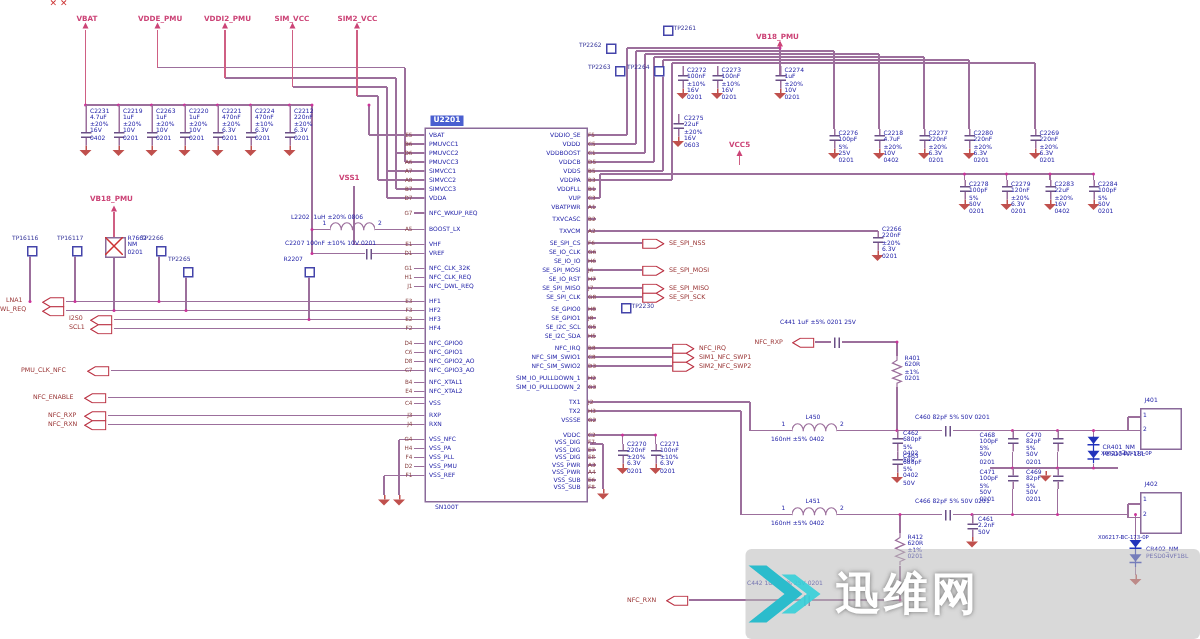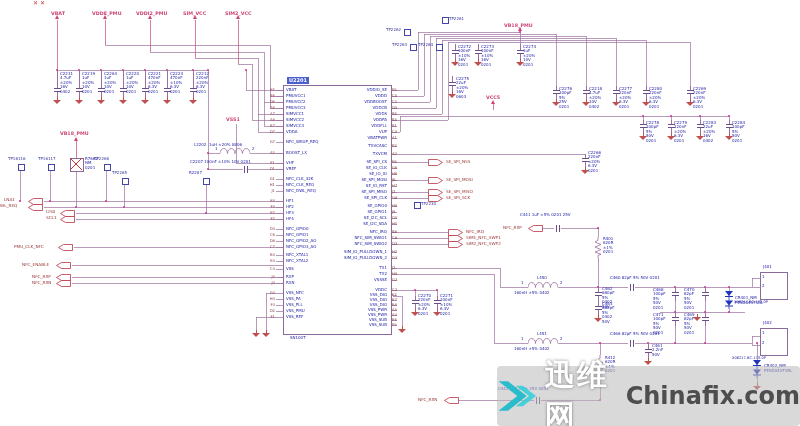--- a/index.html
+++ b/index.html
@@ -773,15 +773,14 @@
       <div class="des" style="left: 392px; top: 317.9px;">E6</div>
       <div class="pin" style="left: 300px; top: 322.8px; width: 87px; text-align: right;">VSS_SUB</div>
       <div class="des" style="left: 392px; top: 322.9px;">F8</div>
     </div>
   <div class="wm">
     <svg width="56" height="42" viewBox="0 0 56 42">
       <path d="M2,2 L26,21 L2,40 L14,40 L38,21 L14,2 Z" fill="#2bbccc"></path>
       <path d="M24,8 L41,21 L24,34 L33,34 L50,21 L33,8 Z" fill="#35cfd8" opacity="0.9"></path>
     </svg>
     <span class="wm-brand">迅维网</span>
-    <span class="wm-site">Chinafix.com</span>
   </div>
 </div>
 
 </body></html>

